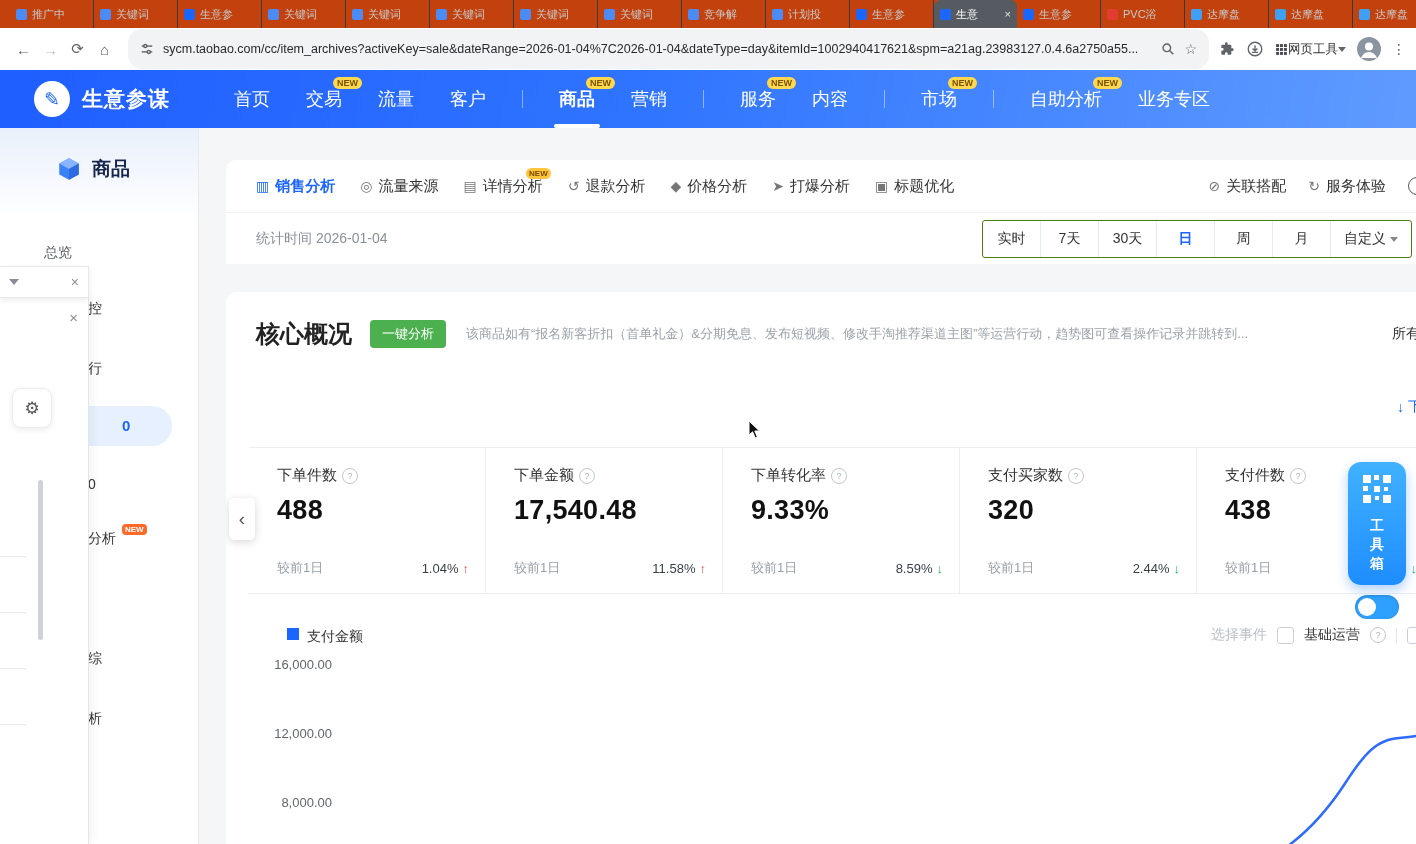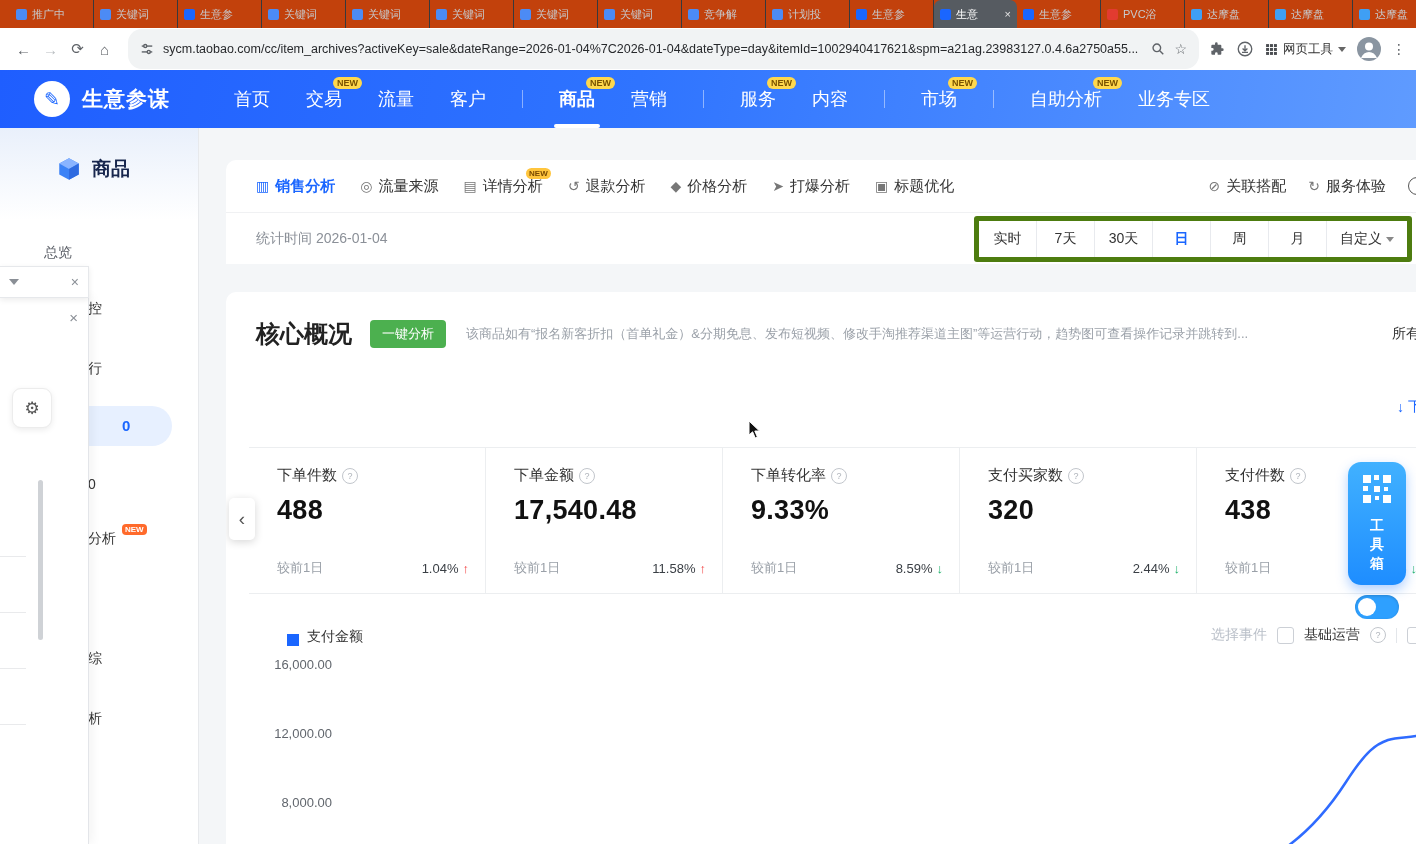--- a/index.html
+++ b/index.html
@@ -21,21 +21,21 @@
 
   
   .addressbar{position:absolute;top:28px;left:0;right:0;height:42px;background:#fff;border-bottom:1px solid #e0e3e7;display:flex;align-items:center;padding:0 10px;}
   .navbtn{width:27px;height:27px;display:flex;align-items:center;justify-content:center;color:#5f6368;font-size:15px;border-radius:50%;}
   .navbtn.dim{color:#b9bdc1;}
   .urlpill{flex:1;min-width:0;height:28px;background:#f1f3f4;border-radius:14px;display:flex;align-items:center;padding:6px 12px;gap:9px;margin:0 10px;}
   .urltext{flex:1;min-width:0;font-size:12.5px;color:#27292c;white-space:nowrap;overflow:hidden;}
   .star{color:#5f6368;font-size:14px;}
   .star::before{content:"☆";}
   .abright{display:flex;align-items:center;gap:11px;color:#4a4d51;}
-  .toolslabel{font-size:12.5px;color:#333;white-space:nowrap;display:flex;align-items:center;gap:5px;}
+  .toolslabel{font-size:12.5px;color:#333;white-space:nowrap;display:flex;align-items:center;}
   .caret-down{width:0;height:0;border-left:4px solid transparent;border-right:4px solid transparent;border-top:5px solid #666;}
   .kebab{color:#5f6368;font-size:14px;letter-spacing:0;}
   .kebab::before{content:"⋮";}
 
   
   .bluenav{position:absolute;top:70px;left:0;right:0;height:58px;display:flex;align-items:center;color:#fff;padding-left:34px;
            background:linear-gradient(100deg,#1f5eff 0%,#2f74ff 45%,#5f9bff 100%);}
   .logo{flex:none;width:36px;height:36px;border-radius:50%;background:#fff;display:flex;align-items:center;justify-content:center;color:#1a66ff;font-size:19px;}
   .logo::before{content:"✎";}
   .brand{font-size:21px;font-weight:700;margin:0 64px 0 12px;letter-spacing:1px;white-space:nowrap;}
@@ -77,21 +77,21 @@
   .tabsrow{display:flex;align-items:center;height:52px;padding-left:30px;border-bottom:1px solid #f0f1f3;}
   .mtab{position:relative;display:flex;align-items:center;gap:6px;font-size:15px;color:#333;margin-right:25px;white-space:nowrap;cursor:pointer;}
   .micon{font-size:14px;color:#777;}
   .mtab.active{color:#1a66ff;font-weight:700;}
   .mtab.active .micon{color:#1a66ff;}
   .nbadge{position:absolute;top:-9px;right:-8px;background:#ffc53d;color:#7a4a00;font-size:8px;font-weight:700;padding:0 3px;border-radius:6px;line-height:11px;}
   .tabs-right{margin-left:auto;display:flex;align-items:center;gap:22px;font-size:15px;color:#333;}
   .cuticon{flex:none;width:16px;height:16px;border:1.5px solid #555;border-radius:50%;margin-right:-10px;}
   .statrow{display:flex;align-items:center;height:52px;padding-left:30px;}
   .stattime{color:#8b9098;font-size:14px;}
-  .seg{margin-left:auto;display:flex;border:5px solid #4d7c0f;border-radius:3px;overflow:hidden;margin-right:4px;background:#fff;}
+  .seg{margin-left:auto;display:flex;border:1px solid #4d7c0f;border-radius:3px;overflow:hidden;margin-right:4px;background:#fff;}
   .segbtn{width:57px;height:36px;display:flex;align-items:center;justify-content:center;font-size:14px;color:#333;border-left:1px solid #e8eaee;cursor:pointer;}
   .segbtn:first-child{border-left:none;}
   .segbtn.active{color:#1a66ff;font-weight:700;}
   .segbtn .caret-down{margin-left:4px;border-top-color:#888;}
 
   .card2{position:absolute;left:226px;top:292px;right:0;bottom:0;background:#fff;border-radius:10px 0 0 0;overflow:hidden;}
   .corerow{position:absolute;top:26px;left:30px;right:0;display:flex;align-items:center;}
   .coretitle{font-size:24px;font-weight:700;color:#222;white-space:nowrap;}
   .greenbtn{margin-left:18px;background:#4cb04f;color:#fff;font-size:13px;padding:5px 12px;border-radius:4px;border:none;white-space:nowrap;cursor:pointer;}
   .coredesc{margin-left:20px;color:#9ba1a9;font-size:13px;white-space:nowrap;overflow:hidden;text-overflow:ellipsis;flex:1;min-width:0;}
@@ -110,21 +110,21 @@
   .mchg{margin-left:auto;color:#3a3f45;}
   .arrow{margin-left:4px;font-weight:700;font-size:13px;}
   .arrow.up{color:#f23c3c;} .arrow.up::before{content:"↑";}
   .arrow.down{color:#1fb26b;} .arrow.down::before{content:"↓";}
   .carousel-left{position:absolute;left:3px;top:206px;width:26px;height:42px;background:#fff;border-radius:5px;
                  box-shadow:0 2px 8px rgba(0,0,0,.16);display:flex;align-items:center;justify-content:center;
                  color:#555;font-size:19px;z-index:6;cursor:pointer;}
   .carousel-left::before{content:"‹";}
 
   
-  .legendrow{position:absolute;top:336px;left:61px;display:flex;align-items:flex-end;gap:8px;}
+  .legendrow{position:absolute;top:336px;left:61px;display:flex;align-items:flex-start;gap:8px;}
   .legendsq{width:12px;height:12px;background:#1a66ff;}
   .legendlabel{font-size:14px;color:#333;}
   .eventszone{position:absolute;top:334px;right:4px;display:flex;align-items:center;gap:10px;}
   .selevents{color:#b9bfc8;font-size:14px;white-space:nowrap;}
   .cbx{flex:none;width:15px;height:15px;border:1px solid #ccd0d6;border-radius:3px;background:#fff;cursor:pointer;}
   .cbxlabel{font-size:14px;color:#333;white-space:nowrap;}
   .vsep{width:1px;height:15px;background:#e3e6ea;}
   .cbx.cut{margin-right:-12px;}
   .ytick{position:absolute;left:20px;width:86px;text-align:right;font-size:13px;color:#61666d;}
   .curve{position:absolute;inset:0;pointer-events:none;}

